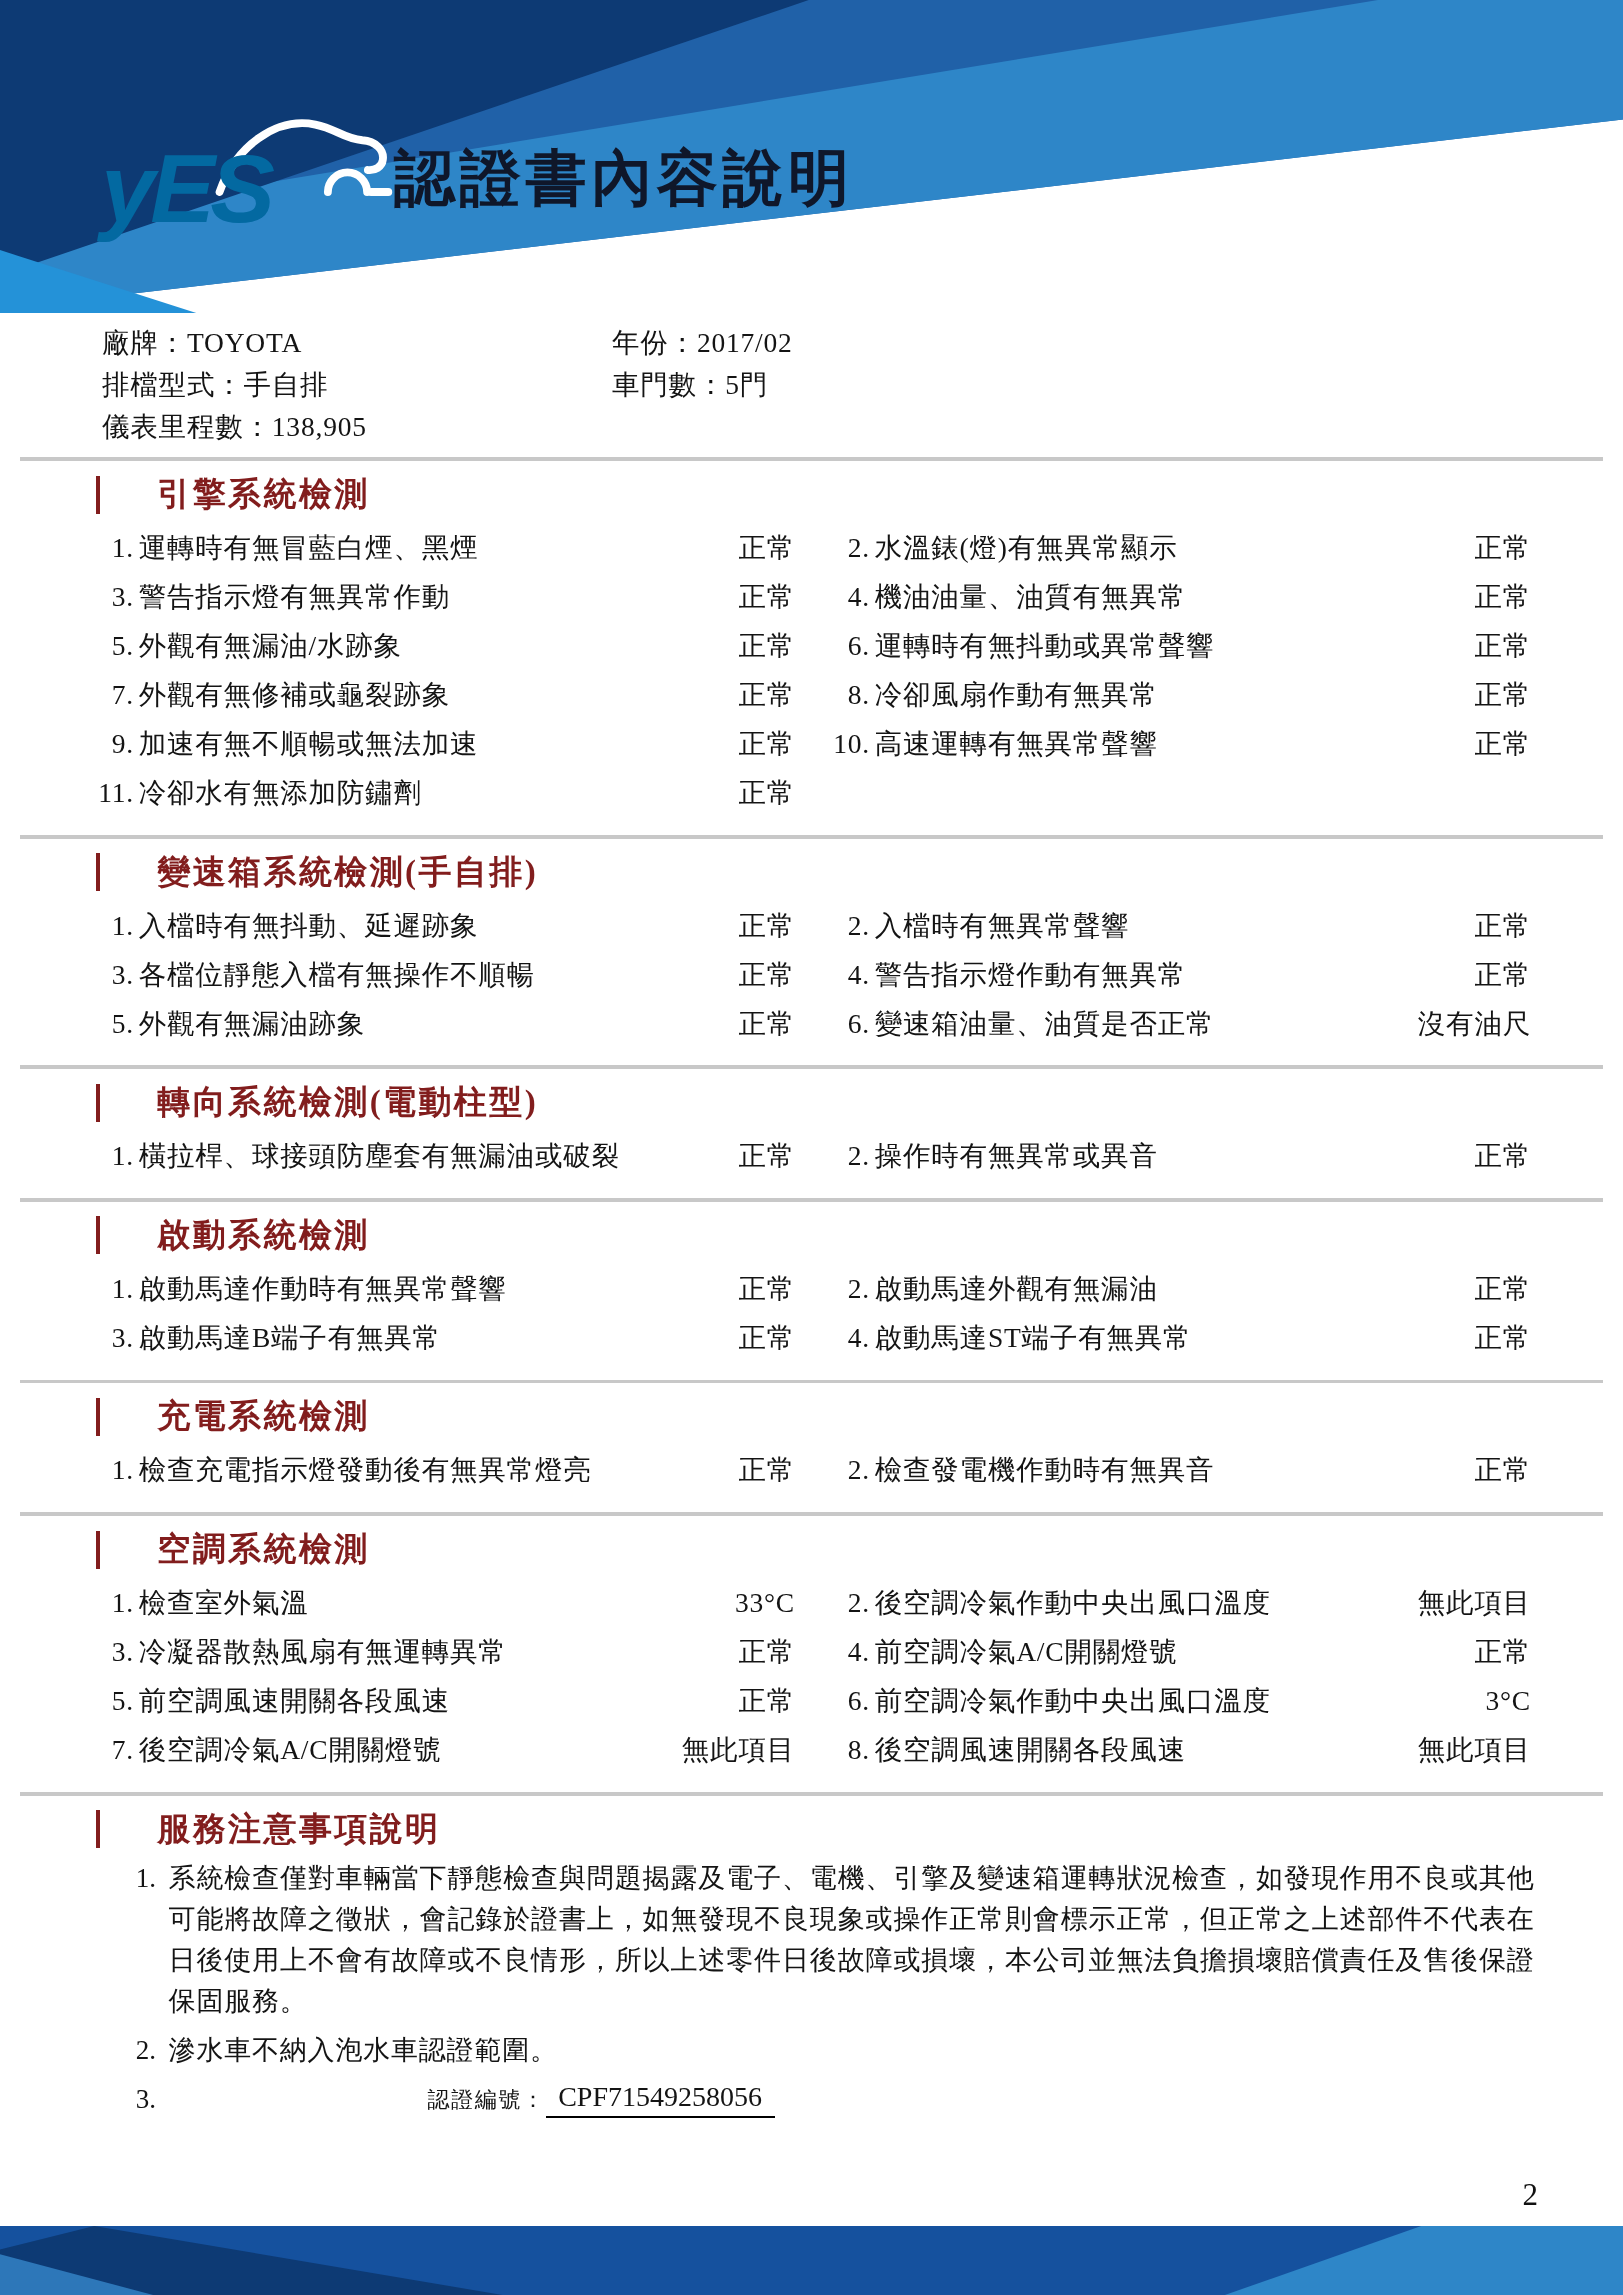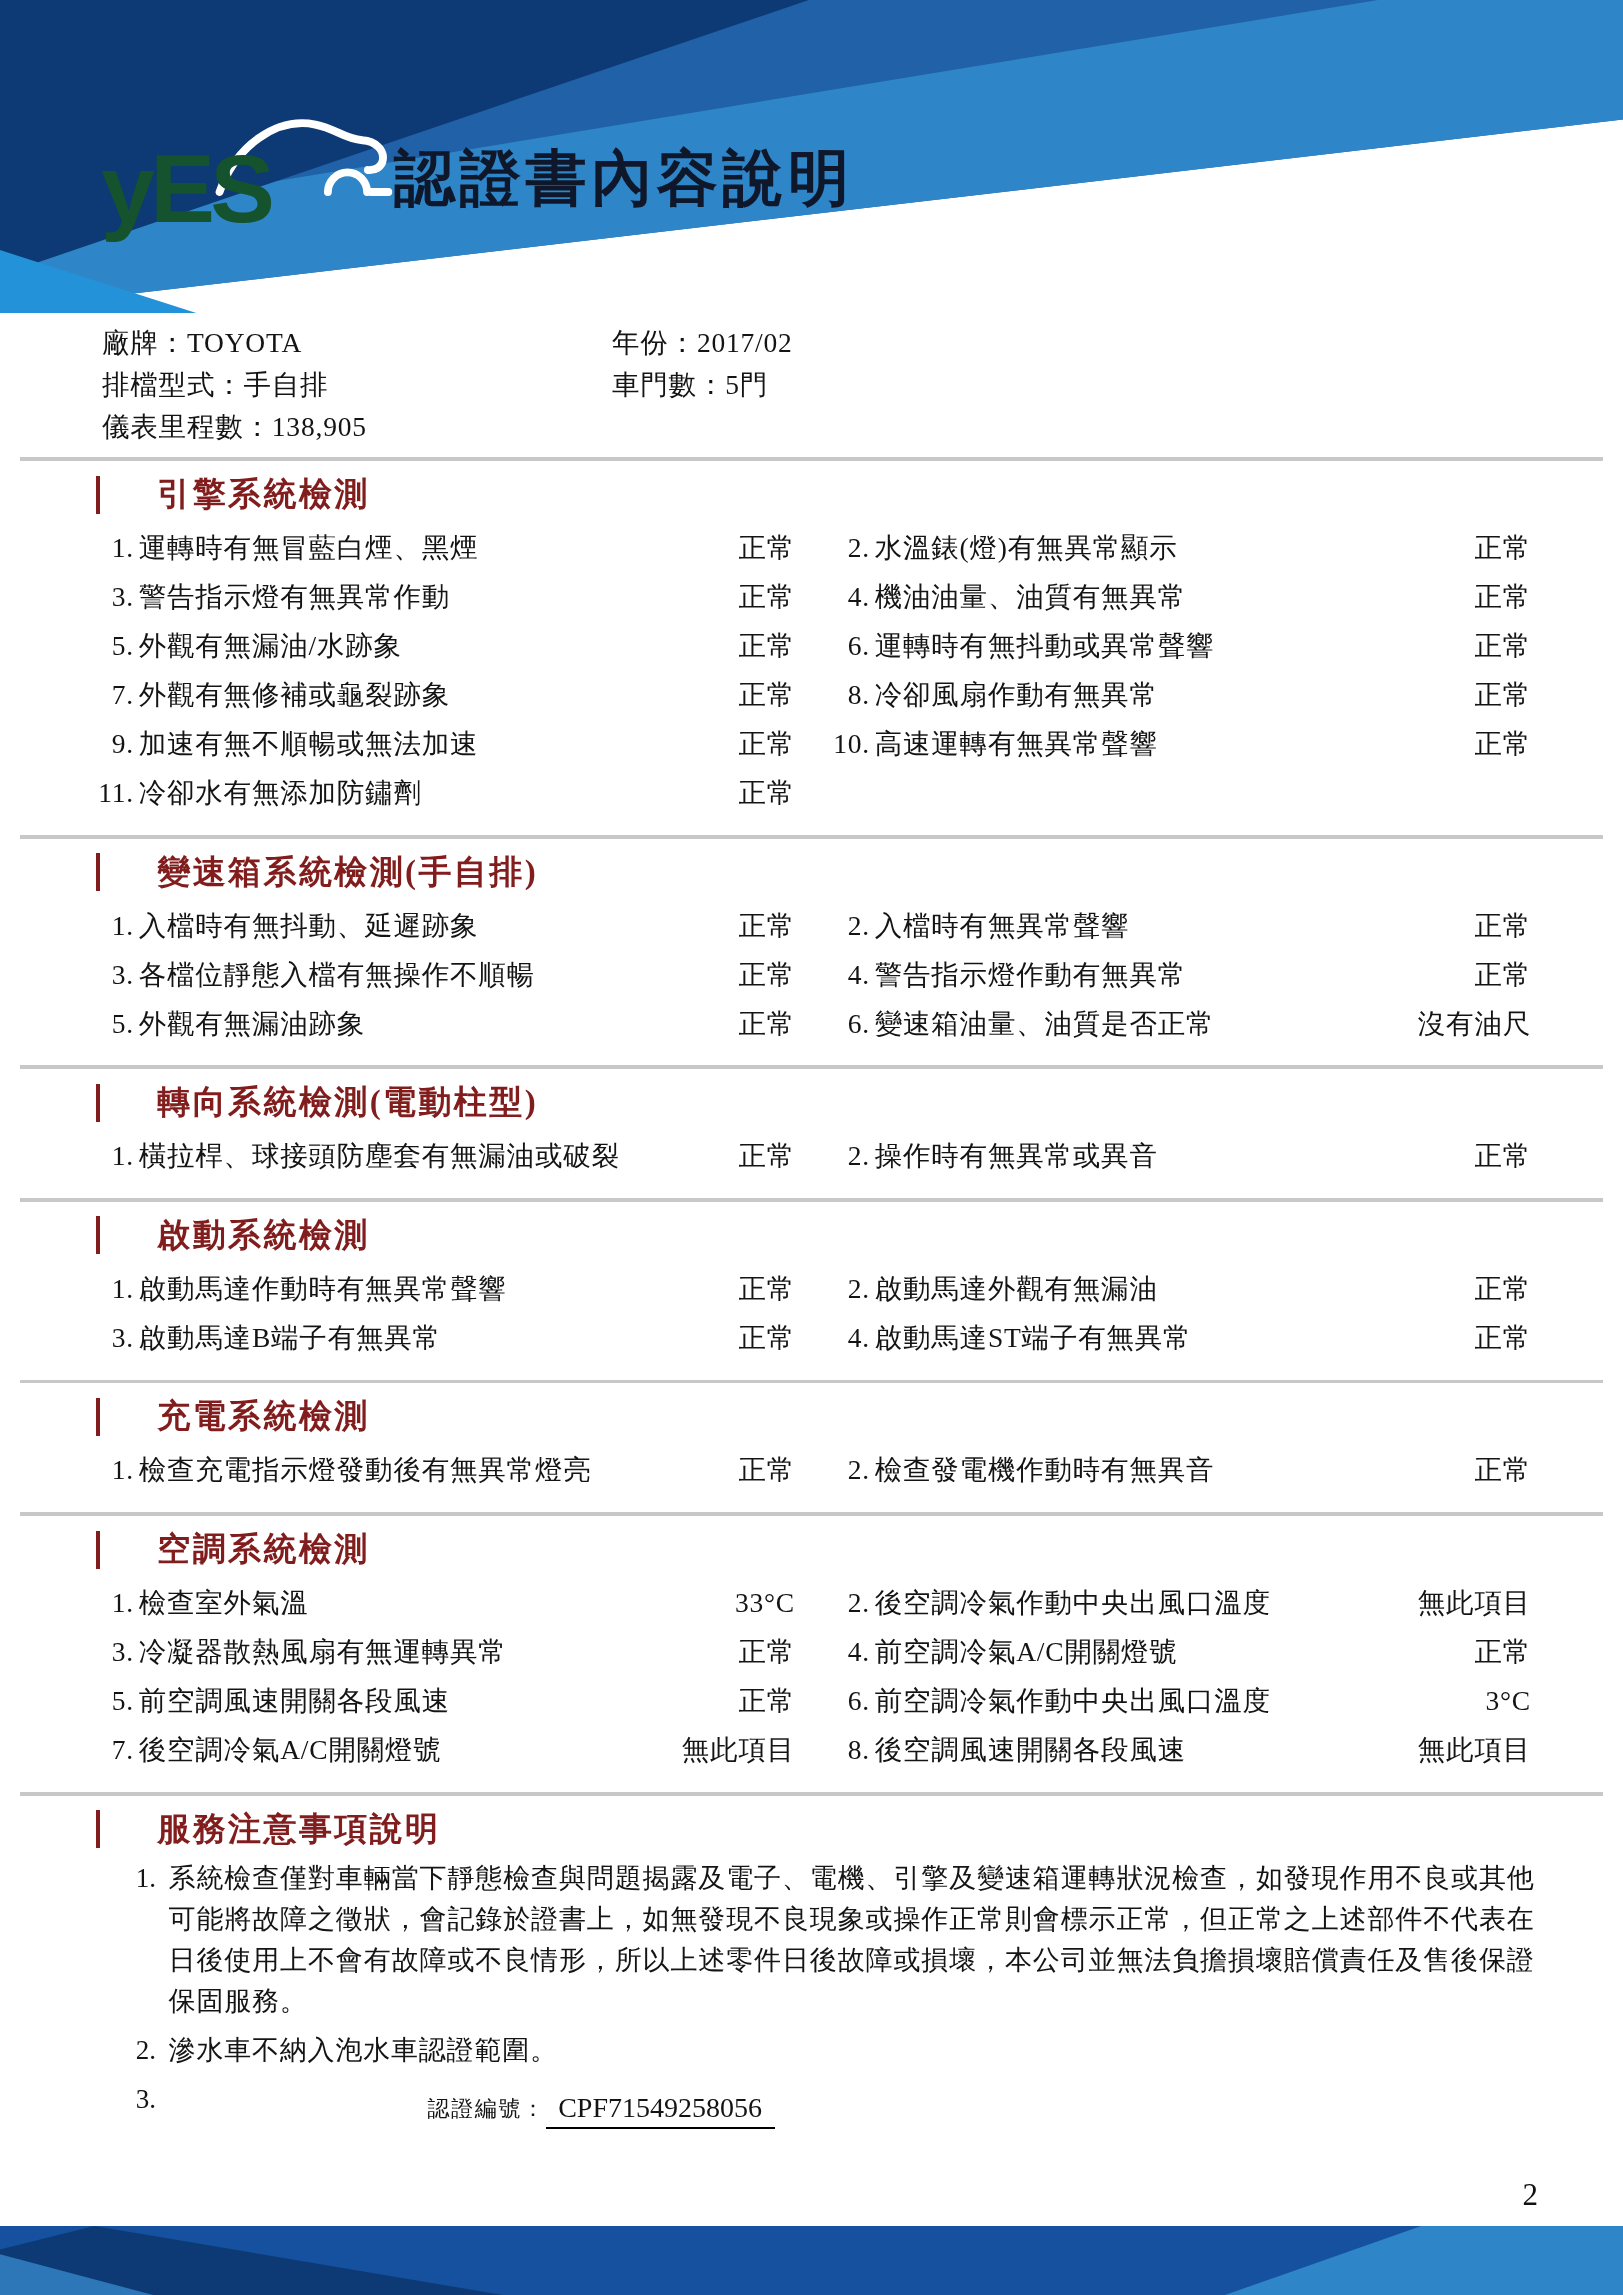--- a/index.html
+++ b/index.html
@@ -9,22 +9,22 @@
     --navy:#0d3a74; --blue:#2061a8; --light:#2e86c8; --bright:#2492d8;
     --red:#821d1d; --divider:#c8c8c8; --footer:#15519e;
   }
   
   .hdr{position:absolute;left:0;top:0;width:1623px;height:313px;}
   .hdr-bg{position:absolute;left:0;top:0;width:100%;height:100%;display:block;}
   .logo{position:absolute;left:101px;top:93px;width:283px;height:149px;}
   .logo-text{
     position:absolute;left:0;bottom:4.7px;
     font-family:"Liberation Sans","DejaVu Sans",sans-serif;
-    font-weight:bold;font-size:97px;line-height:1;
-    color:#14532d;letter-spacing:-4.7px;text-align:right;
+    font-style:italic;font-weight:bold;font-size:97px;line-height:1;
+    color:#0369a1;letter-spacing:-4.7px;text-align:right;
   }
   .car-svg{position:absolute;right:-14px;top:-3.1px;width:185px;height:135px;}
   .hdr-title{
     position:absolute;left:394px;top:138px;margin:0;
     font-family:"Liberation Sans","DejaVu Sans",sans-serif;
     font-size:61px;font-weight:bold;color:#0f172a;letter-spacing:4.7px;white-space:nowrap;
   }
   
   .content{position:absolute;left:0;top:314px;width:1623px;}
   .vehicle-info{display:grid;grid-template-columns:510px 608px 1fr;padding:7.9px 0 0 102px;}
@@ -36,21 +36,21 @@
   .sec-title{margin:0;font-size:33px;font-weight:700;color:var(--red);letter-spacing:2.4px;white-space:nowrap;}
   .items{display:grid;grid-template-columns:1fr 1fr;padding:6.3px 92px 6.3px 59px;}
   .item{display:flex;align-items:center;height:49px;font-size:27.5px;letter-spacing:0.8px;white-space:nowrap;}
   .item .no{width:75px;flex:0 0 auto;text-align:right;padding-right:4.7px;}
   .item .status{margin-left:auto;padding-left:15.7px;}
   
   .notes-list{padding:6.3px 71px 0 110px;}
   .note{display:flex;align-items:flex-start;margin-bottom:7.9px;font-size:27px;}
   .note .n-no{width:46px;flex:0 0 auto;text-align:right;padding-right:12.6px;line-height:41px;}
   .note .n-text{max-width:1366px;line-height:41px;letter-spacing:0.8px;text-align:justify;}
-  .cert{display:inline-flex;align-items:flex-end;margin-left:259px;white-space:nowrap;margin-top:9px;}
+  .cert{display:inline-flex;align-items:flex-start;margin-left:259px;white-space:nowrap;}
   .cert-label{font-size:22px;letter-spacing:1.6px;line-height:41px;}
   .cert-value{font-size:28px;border-bottom:2.4px solid #000;padding:0 12.6px 0.8px 12.6px;line-height:36px;}
   
   .page-num{position:absolute;right:85px;bottom:82px;font-size:31px;color:#111;}
   .ftr{position:absolute;left:0;bottom:0;width:1623px;height:69px;}
   .ftr svg{display:block;width:100%;height:100%;}
 </style>
 </head>
 <body>
 

